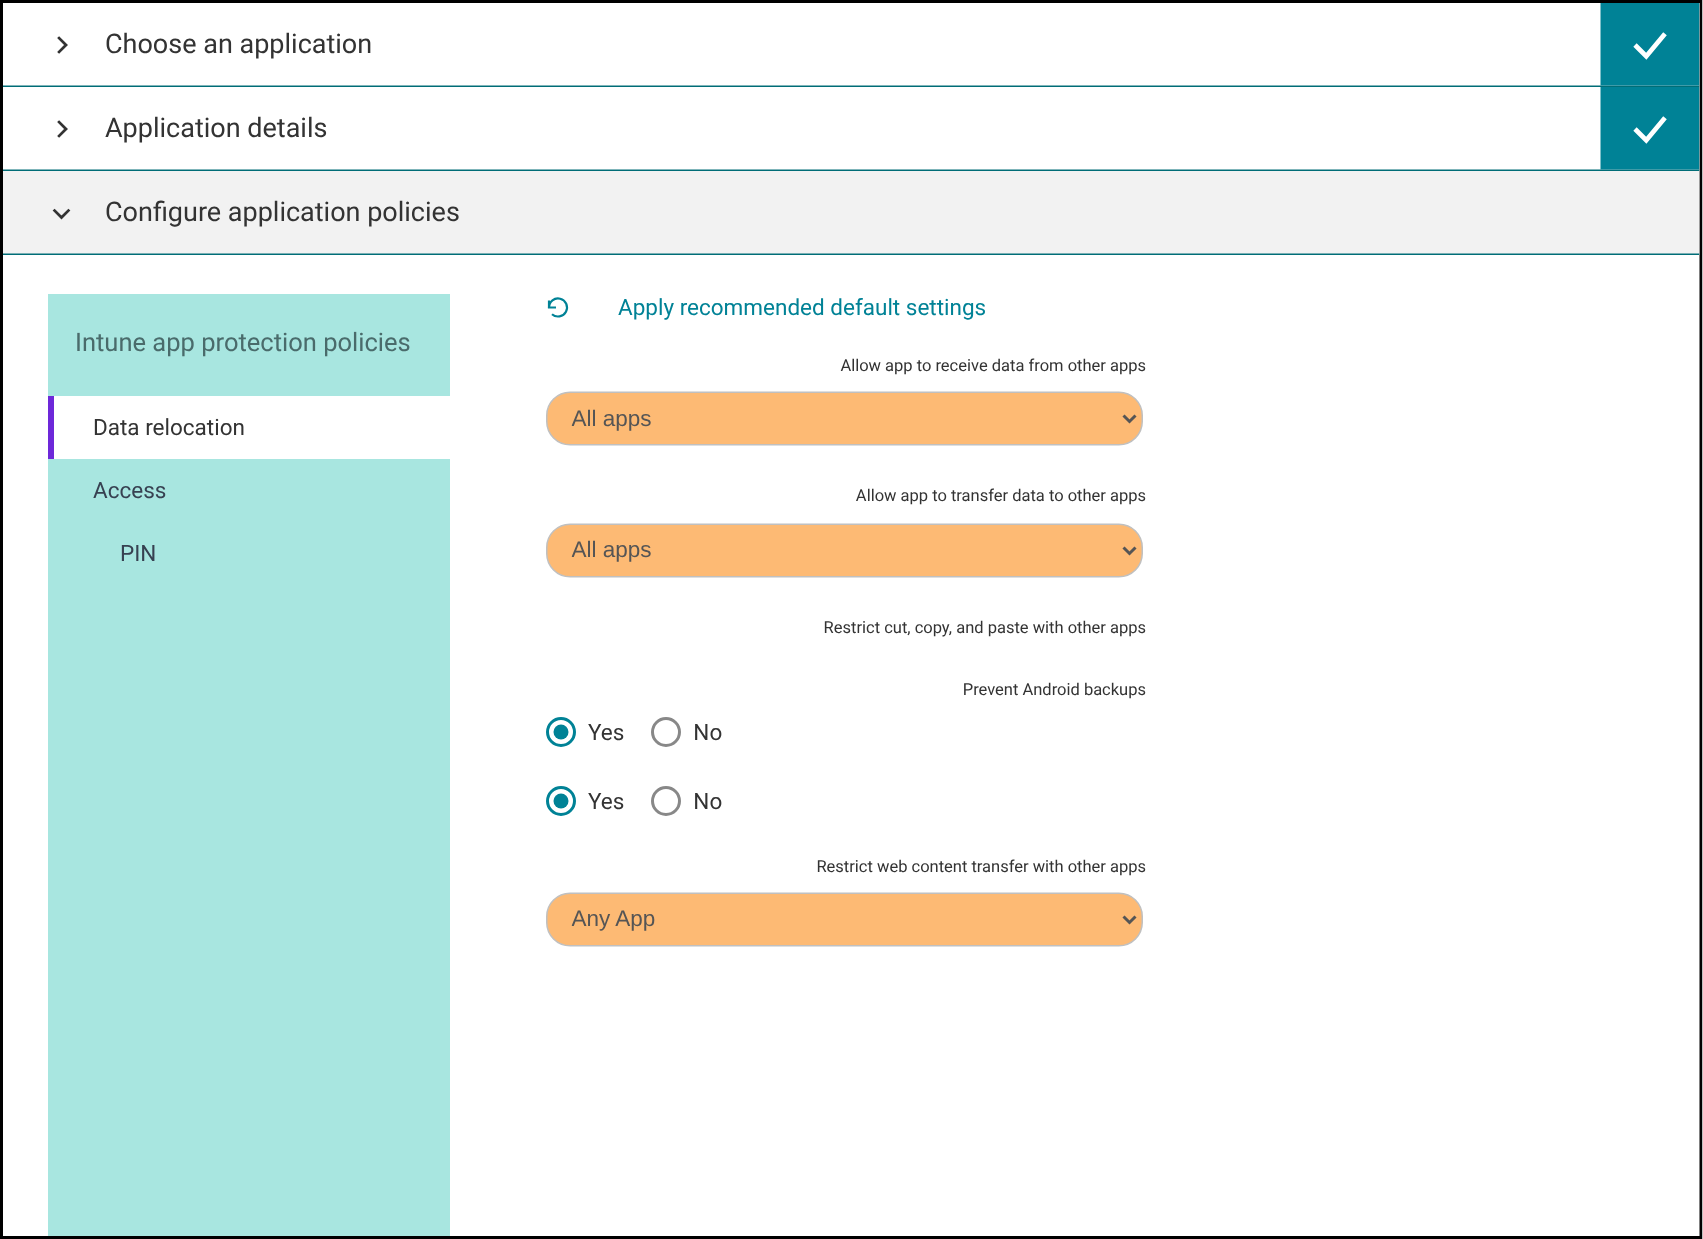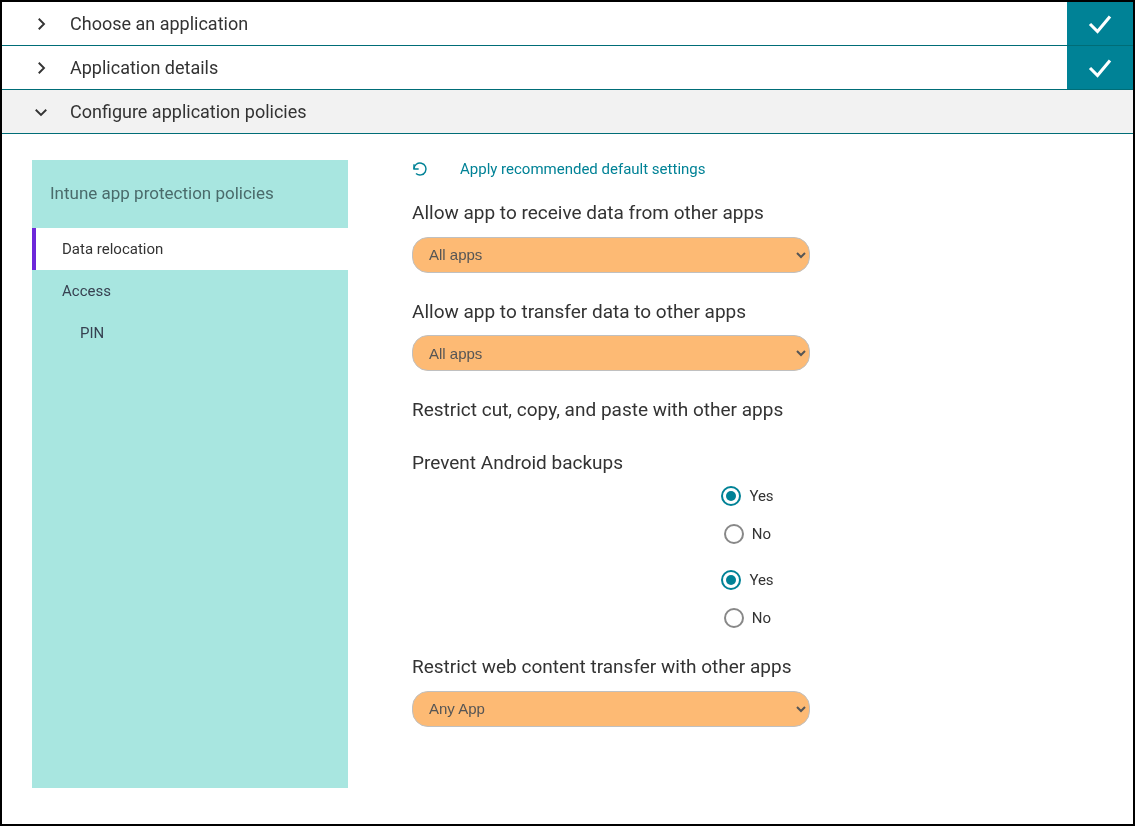--- a/index.html
+++ b/index.html
@@ -14,21 +14,21 @@
     height: 826px;
     border: 2px solid #000;
     position: relative;
     overflow: hidden;
   }
   .accordion-row {
     display: flex;
     align-items: stretch;
     border-bottom: 1px solid #006d77;
     background: #fff;
-    height: 44px;
+    height: 56px;
   }
   .accordion-row.expanded {
     background: #f2f2f2;
     border-bottom: 1px solid #006d77;
   }
   .accordion-header {
     flex: 1;
     display: flex;
     align-items: center;
     padding-left: 30px;
@@ -55,21 +55,21 @@
   .check-badge svg { width: 30px; height: 30px; stroke: #fff; stroke-width: 2.5; fill: none; }
 
   .content-area {
     display: flex;
     padding: 26px 30px 0 30px;
     height: calc(826px - 56px*3 - 4px);
     overflow: hidden;
   }
 
   .sidebar {
-    width: 316px;
+    width: 268px;
     background: #a8e6e0;
     flex-shrink: 0;
   }
   .sidebar-title {
     padding: 22px 18px 22px 18px;
     font-size: 17px;
     color: #4a6b6b;
     line-height: 1.4;
   }
   .sidebar-item {
@@ -103,43 +103,43 @@
     margin-bottom: 22px;
     gap: 24px;
   }
   .apply-link .refresh-ico {
     width: 16px; height: 16px; margin-right: 8px;
   }
   .form-group {
     margin-bottom: 26px;
   }
   .form-label {
-    font-size: 19px;
+    font-size: 11px;
     color: #333;
     margin-bottom: 10px;
     display: block;
     line-height: 1.4;
     max-width: 400px;
+    text-align: right;
   }
   .form-select {
     width: 398px;
     height: 36px;
     border: 1px solid #c0c0c0;
     border-radius: 16px;
     padding: 0 12px;
     font-size: 15px;
     color: #555;
     background: #fdba74;
     cursor: pointer;
   }
   .radio-group {
     display: flex;
     align-items: center;
     gap: 18px;
-    flex-direction: column;
   }
   .radio-option {
     display: inline-flex;
     align-items: center;
     gap: 8px;
     cursor: pointer;
   }
   .radio-circle {
     width: 20px;
     height: 20px;

